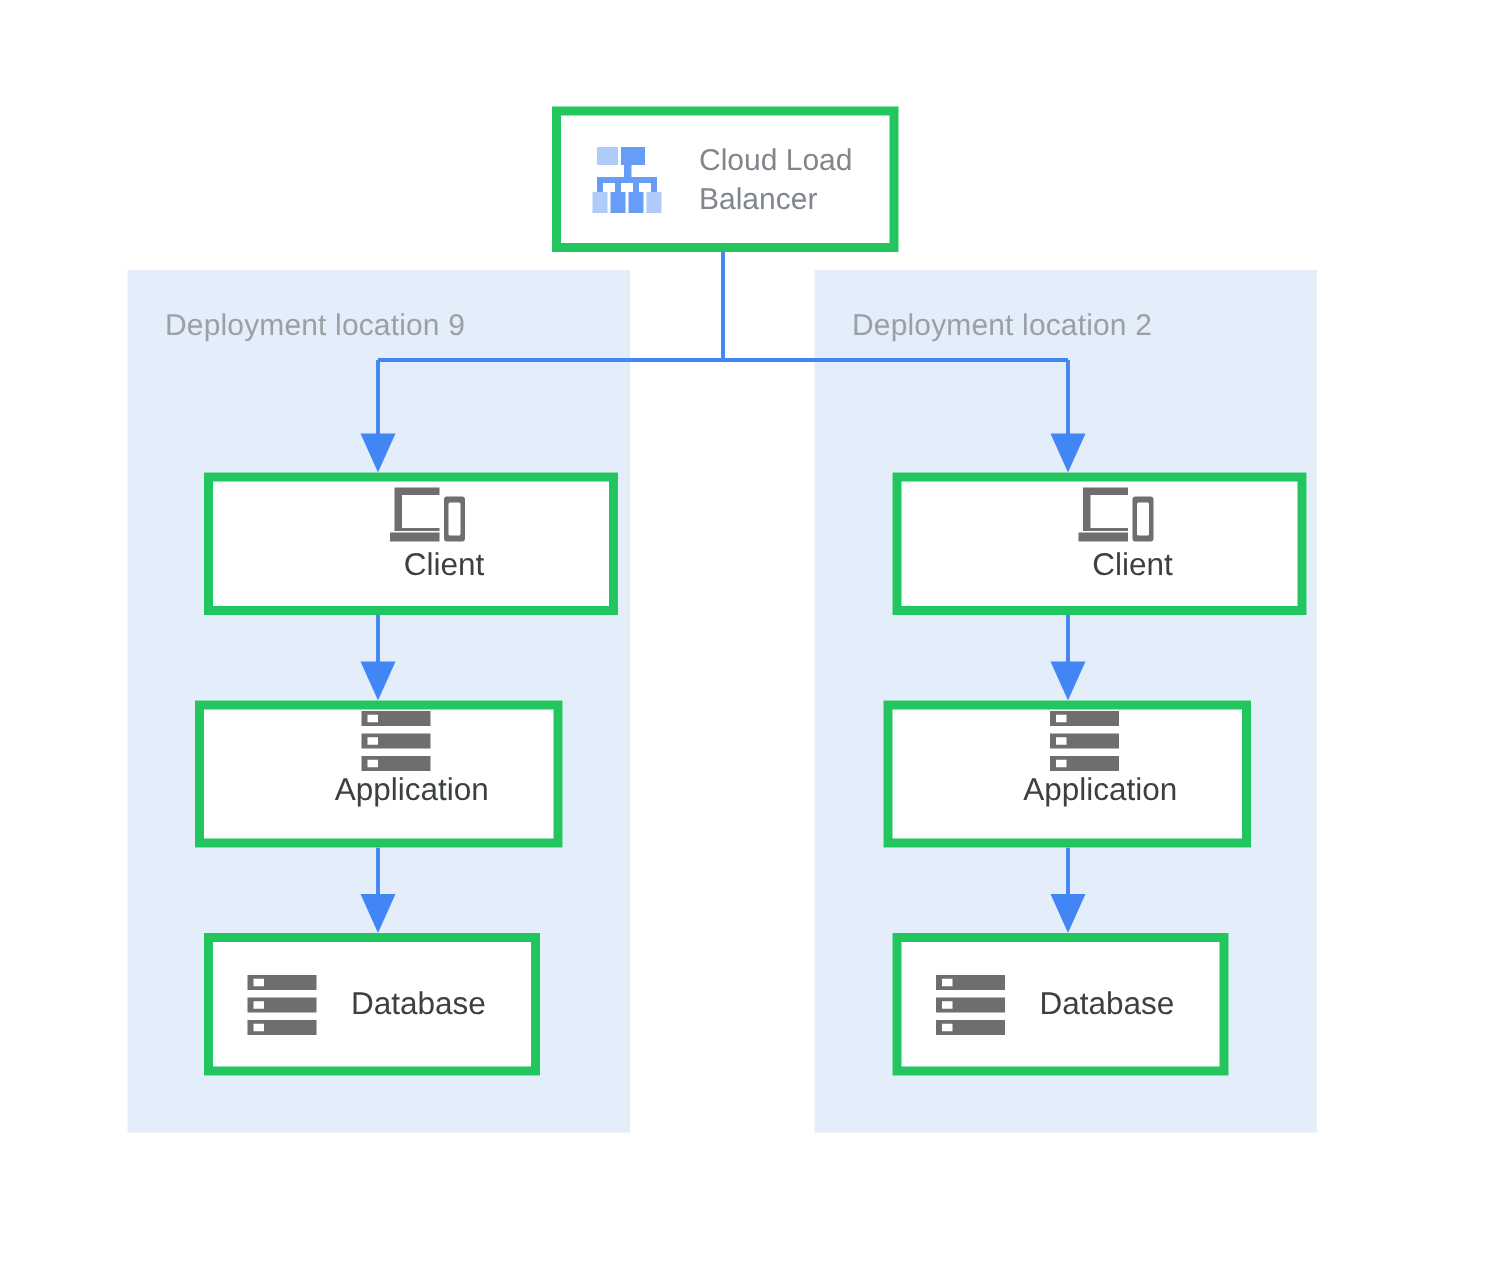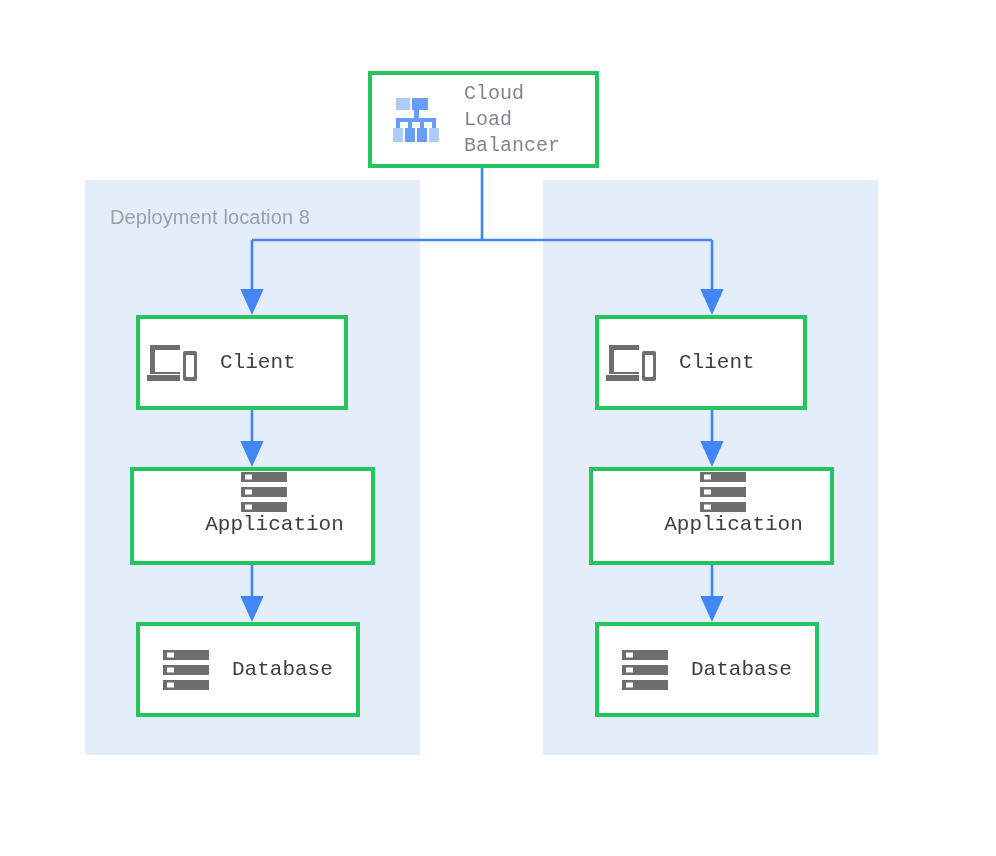--- a/index.html
+++ b/index.html
@@ -47,25 +47,24 @@
     letter-spacing: 0.1px;
     white-space: nowrap;
   }
   .zone-label-1 { left: 110px; }
   .zone-label-2 { left: 568px; }
 
   
   .node {
     position: absolute;
     background: #ffffff;
-    border: 4px solid #22c55e;
+    border: 6px solid #22c55e;
     box-sizing: border-box;
     display: flex;
     align-items: center;
-    font-family: Liberation Mono, monospace;
   }
   .node-label {
     font-size: 21px;
     color: #3c4043;
     white-space: nowrap;
   }
 
   
   .lb-box {
     left: 368px;
@@ -76,21 +75,21 @@
   }
   .lb-label {
     font-size: 20px;
     color: #80868b;
     line-height: 26px;
     width: 120px;
     margin-left: 20px;
   }
 
   
-  .box-client   { width: 212px; height: 95px; padding-left: 6px; }
+  .box-client   { width: 276px; height: 95px; padding-left: 22px; flex-direction: column; }
   .box-app      { width: 245px; height: 98px; padding-left: 22px; flex-direction: column; }
   .box-db       { width: 224px; height: 95px; padding-left: 22px; }
 
   .c1-client { left: 136px; top: 315px; }
   .c1-app    { left: 130px; top: 467px; }
   .c1-db     { left: 136px; top: 622px; }
 
   .c2-client { left: 595px; top: 315px; }
   .c2-app    { left: 589px; top: 467px; }
   .c2-db     { left: 595px; top: 622px; }
@@ -105,21 +104,22 @@
   .icon-lb      { width: 52px; height: 48px; }
 </style>
 </head>
 <body>
 
 <div class="canvas">
 
   <div class="zone zone-1"></div>
   <div class="zone zone-2"></div>
 
-  <div class="zone-label zone-label-1">Deployment location 8</div>
+  <div class="zone-label zone-label-1">Deployment location 9</div>
+  <div class="zone-label zone-label-2">Deployment location 2</div>
 
   <svg class="connectors" viewBox="0 0 996 856" width="996" height="856">
     <defs>
       <marker id="arrowhead" markerWidth="10" markerHeight="9" refX="0.4" refY="4.5" orient="auto" markerUnits="strokeWidth">
         <path d="M0,0 L10,4.5 L0,9 Z" fill="#4285f4"></path>
       </marker>
     </defs>
 
     <g>
       <path d="M482,168 L482,240" stroke="#4285f4" stroke-width="2.6" fill="none"></path>

